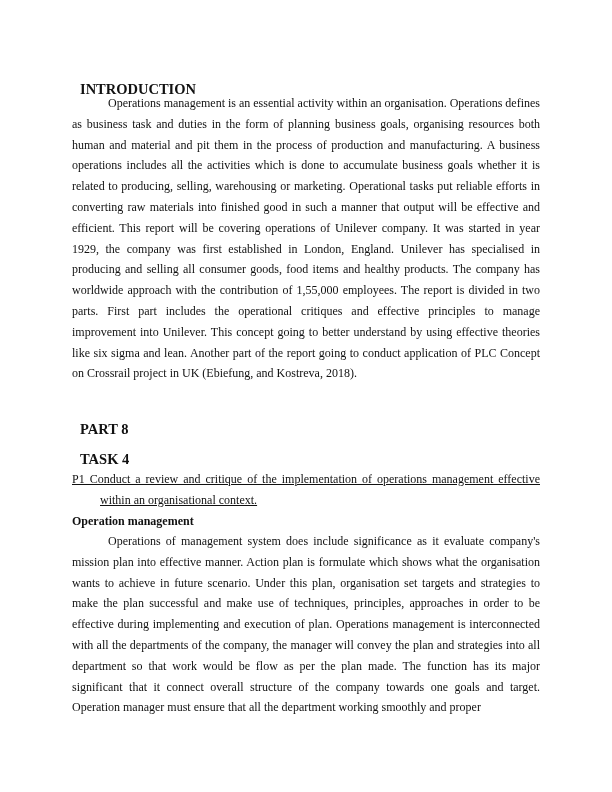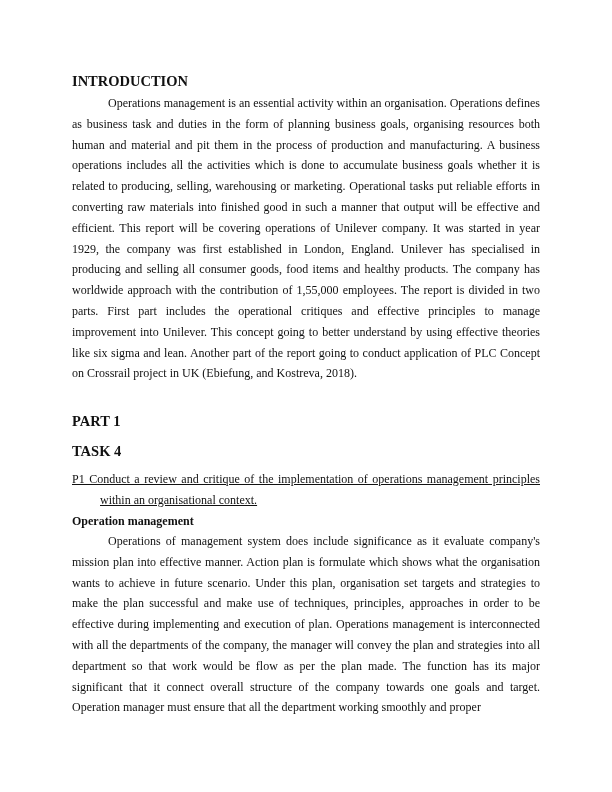--- a/index.html
+++ b/index.html
@@ -2,21 +2,21 @@
 <html><head>
 <meta charset="utf-8">
 <style>
   html, body { margin: 0; padding: 0; background: #ffffff; }
   body { width: 612px; height: 792px; position: relative; overflow: hidden; }
   .page {
     position: absolute; left: 72px; top: 0; width: 468px;
     font-family: "Liberation Serif", serif; color: #111;
   }
   .h1 {
-    position: absolute; left: 0; font-weight: bold; font-size: 14.5px; line-height: 16px; margin: 0;
+    position: absolute; left: 0; font-weight: bold; font-size: 14.5px; line-height: 16px; margin: 8px;
   }
   .para {
     position: absolute; left: 0; width: 468px; font-size: 12px; line-height: 20.8px;
     text-align: justify; text-indent: 36px; margin: 0;
   }
   .task-title {
     position: absolute; left: 0; width: 468px; font-size: 12px; line-height: 20.8px;
     text-decoration: underline; text-align: justify; margin: 0;
     padding-left: 28px; text-indent: -28px; box-sizing: border-box;
   }
@@ -24,20 +24,20 @@
     position: absolute; left: 0; font-size: 12px; font-weight: bold; line-height: 16px; margin: 0;
   }
 </style>
 </head>
 <body>
 
 <div class="page">
   <h1 class="h1" style="top:73px;">INTRODUCTION</h1>
   <p class="para" style="top:93px;">Operations management is an essential activity within an organisation. Operations defines as business task and duties  in the form of planning business goals, organising resources both human and material and pit them in the process of production and manufacturing.  A business operations includes all the activities which is done to accumulate business goals whether it is related to producing, selling, warehousing or marketing. Operational tasks put reliable efforts in converting raw materials  into finished good in such a manner that output will be effective and efficient. This report will be covering  operations of Unilever company. It was started in year 1929, the company was first established in London, England. Unilever has specialised in producing and selling all consumer goods, food items and healthy products. The company has worldwide approach with the contribution of 1,55,000 employees. The report is divided in two parts. First part includes the operational critiques and effective principles to manage improvement into Unilever. This concept going to better understand by using effective theories like six sigma and lean. Another part of the report going to conduct application of PLC Concept  on Crossrail project in UK (Ebiefung, and Kostreva, 2018).</p>
 
-  <h2 class="h1" style="top:413px;">PART 1</h2>
+  <h2 class="h1" style="top:413px;">PART 8</h2>
   <h2 class="h1" style="top:443px;">TASK 4</h2>
 
-  <p class="task-title" style="top:469px;">P1 Conduct a review and critique of the implementation of operations management principles within an organisational context. </p>
+  <p class="task-title" style="top:469px;">P1 Conduct a review and critique of the implementation of operations management effective within an organisational context. </p>
 
   <h3 class="subhead" style="top:513px;">Operation management</h3>
   <p class="para" style="top:531px;">Operations of management system does include significance as it evaluate company's mission plan into effective manner. Action plan is formulate which shows what the organisation wants to achieve in future scenario. Under this plan, organisation set targets and strategies to make the plan successful and make use of techniques, principles, approaches in order to be effective during implementing and execution of plan. Operations management is interconnected with all the departments of the company, the manager will convey the plan and strategies into all department so that work would be flow as per the plan made. The function has its major significant that it connect  overall structure of the company towards one goals and target. Operation manager must ensure that all the department working smoothly and proper</p>
 </div>
 
 </body></html>

